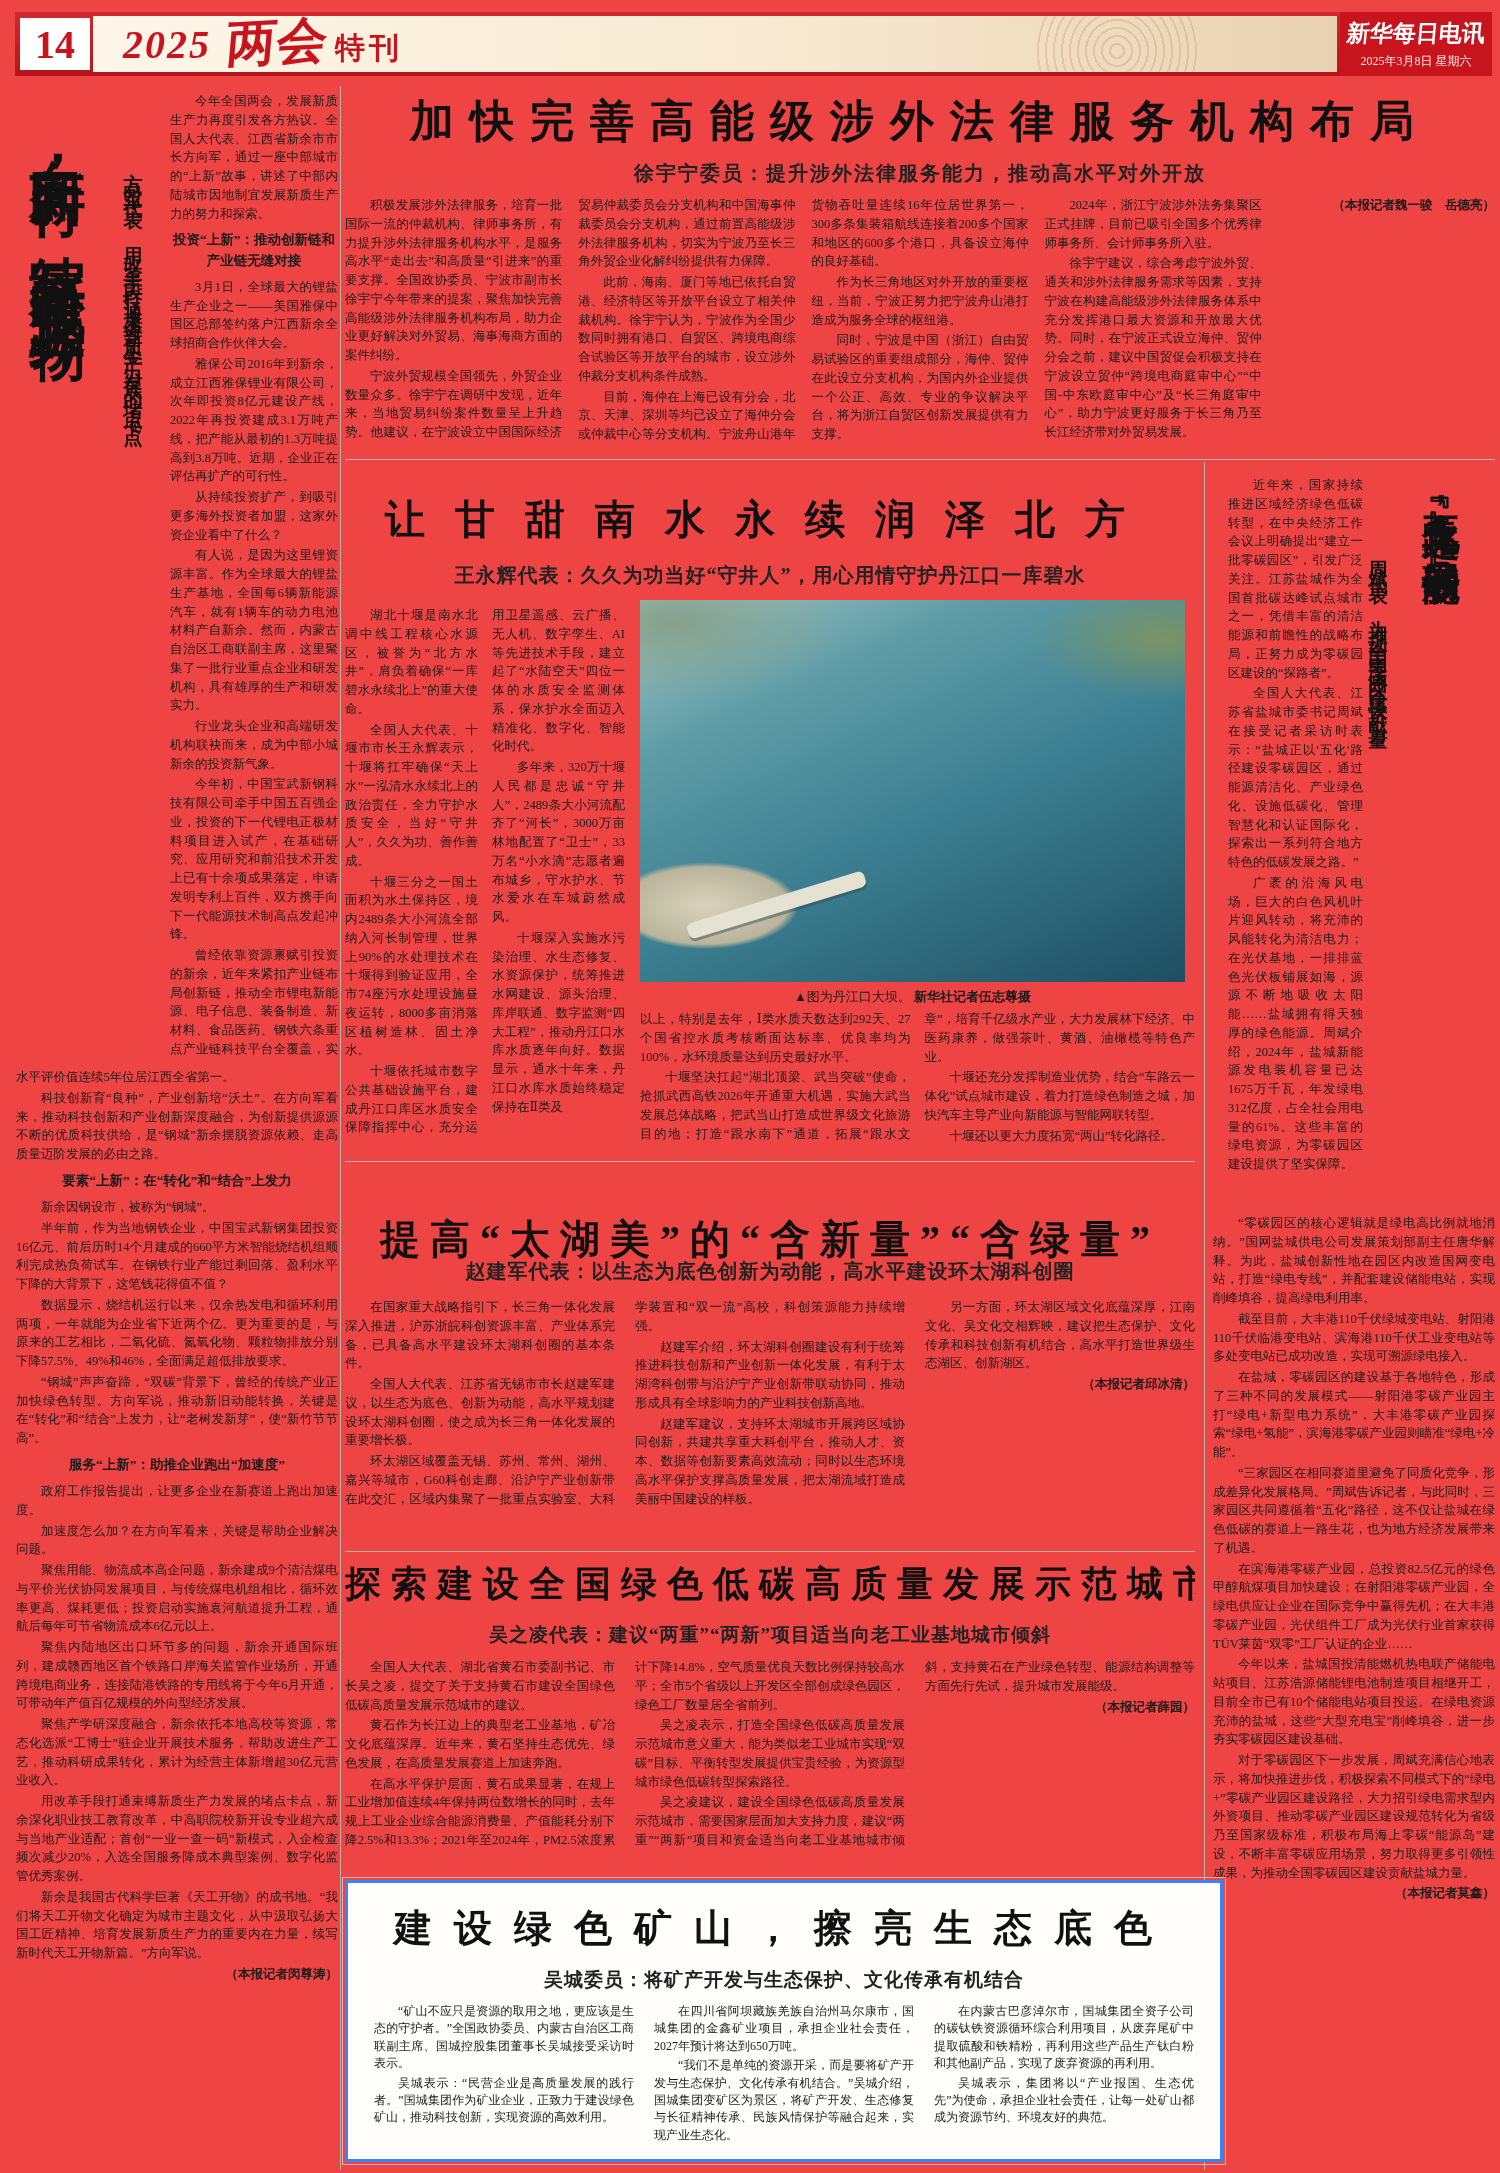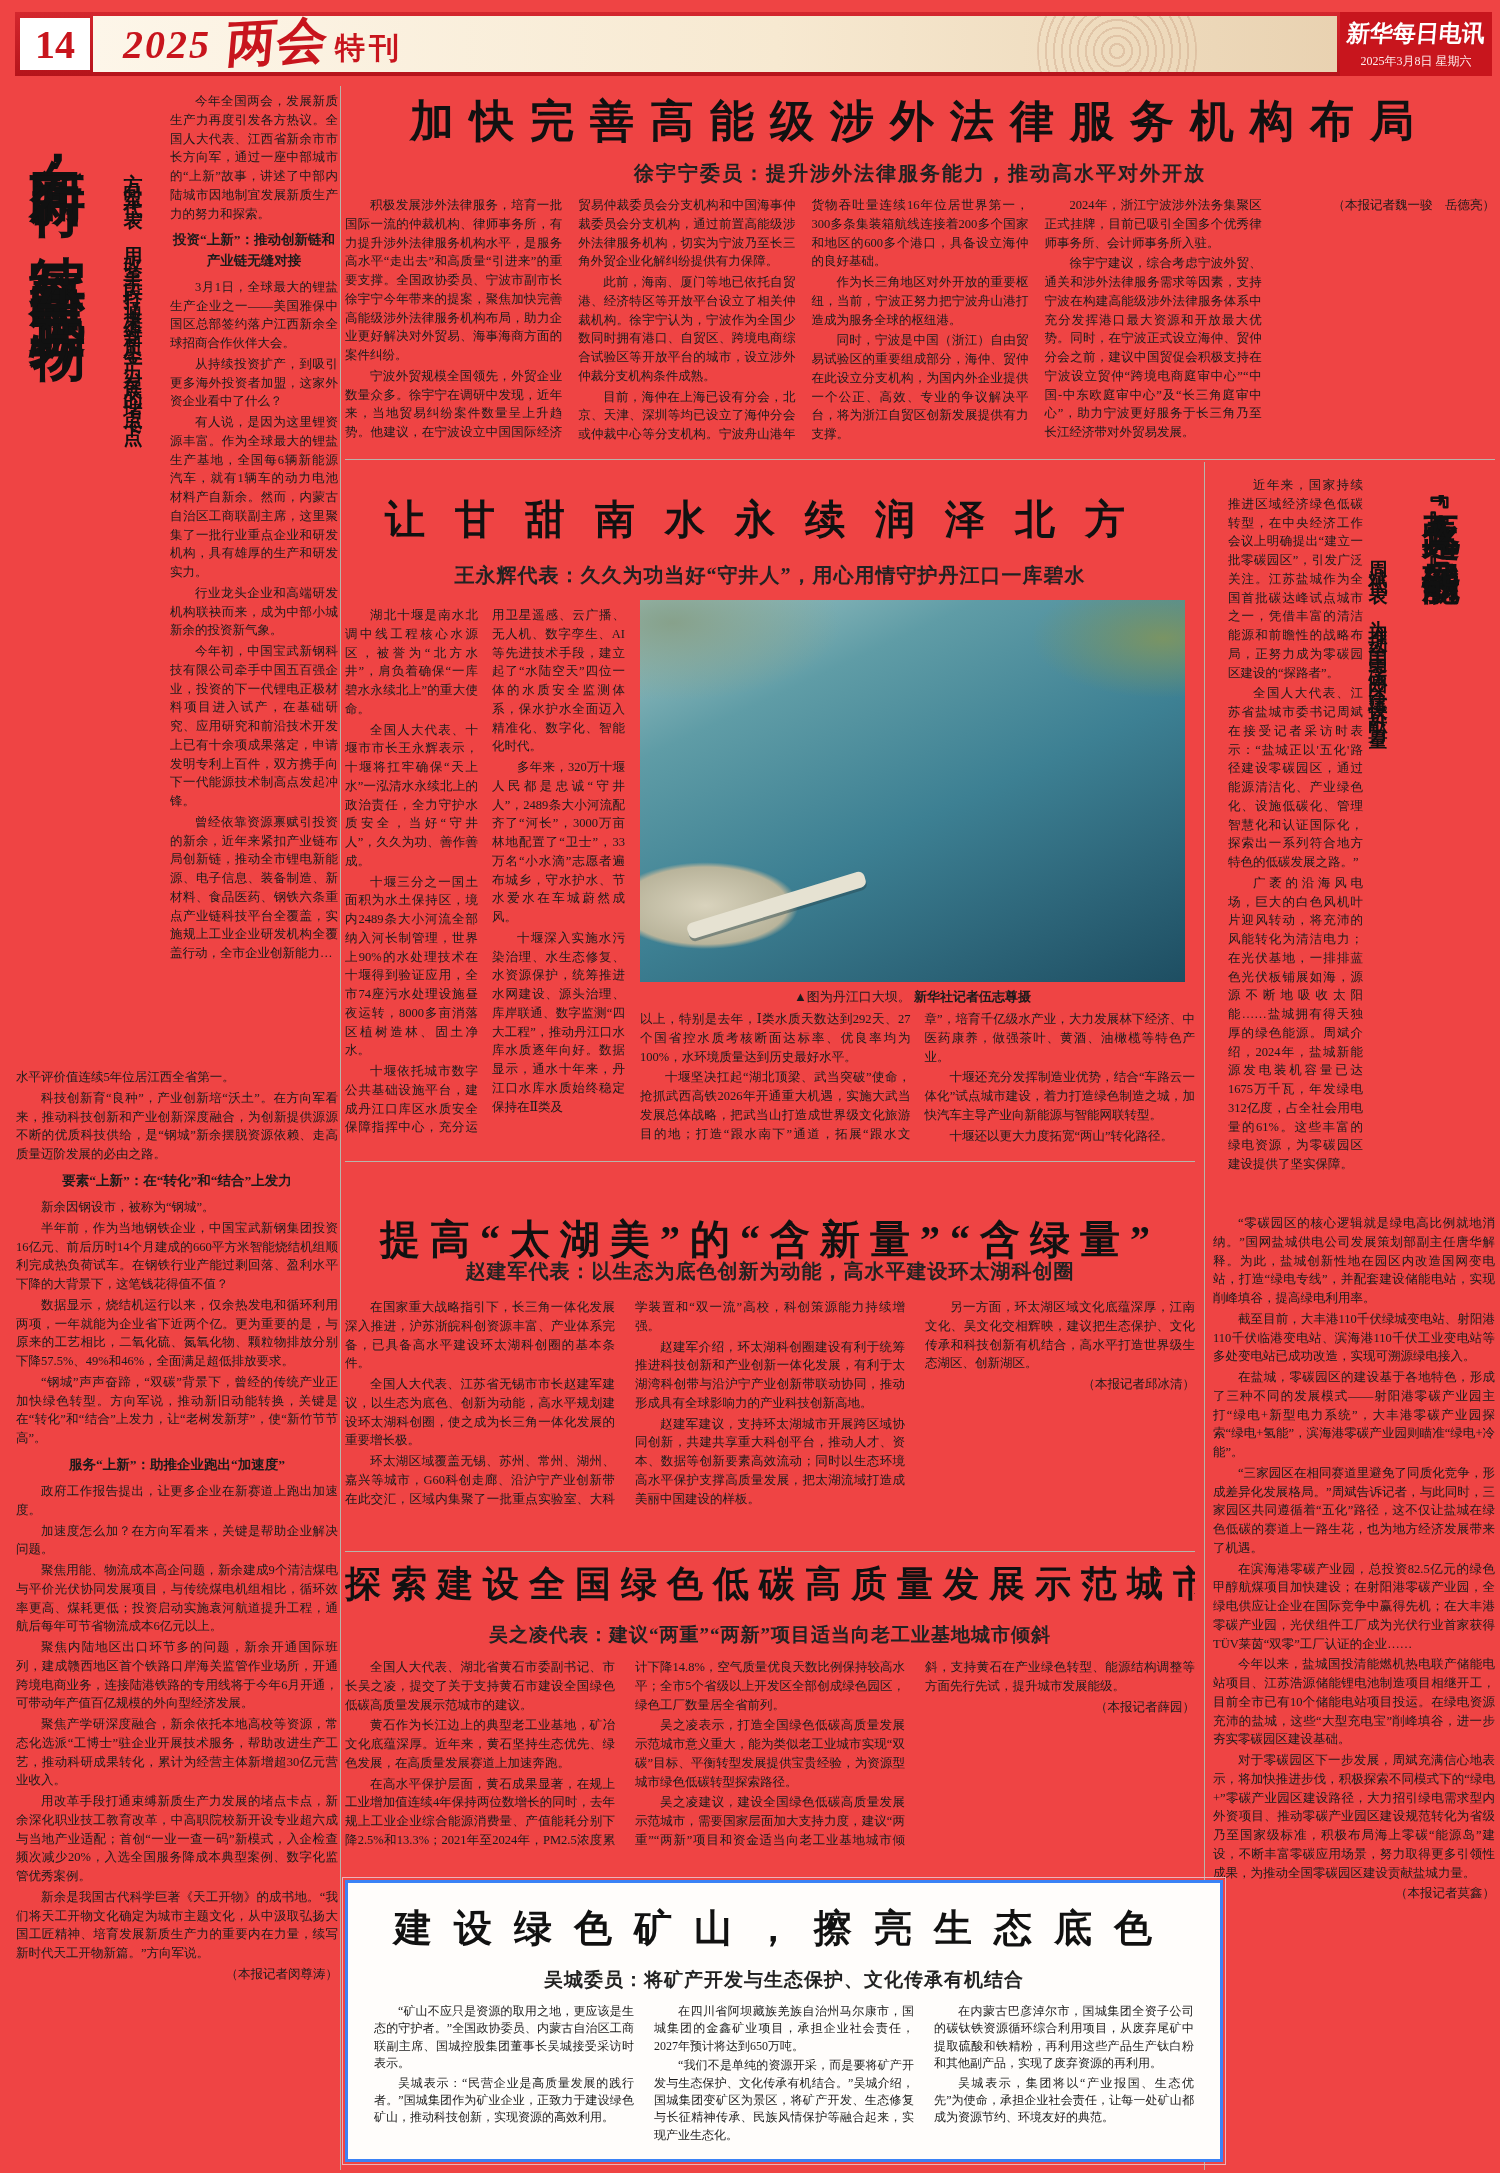--- a/index.html
+++ b/index.html
@@ -21,21 +21,21 @@
   .masthead-box{width:152px;background:#c8151d;display:flex;flex-direction:column;
                 align-items:center;justify-content:center;gap:4px;}
   .masthead-logo{color:#fff;font-size:23px;font-weight:bold;transform:skewX(-5deg);white-space:nowrap;}
   .masthead-date{color:#ffecec;font-size:12px;white-space:nowrap;}
   
   .vrule,.hrule{position:absolute;background:#b9b4aa;}
   
   .body{position:absolute;overflow:hidden;font-size:12.5px;line-height:1.5;text-align:justify;}
   .body p{margin:0 0 2px;text-indent:2em;}
   .body p.subhead{font-weight:bold;text-indent:0;text-align:center;margin:7px 0;font-size:13.5px;}
-  .body p.sign{font-weight:normal;text-indent:0;text-align:right;}
+  .body p.sign{font-weight:bold;text-indent:0;text-align:right;}
   .body p.cont{text-indent:0;}
   .headline{position:absolute;text-align:center;font-weight:bold;color:#111;white-space:nowrap;overflow:hidden;}
   .subline{position:absolute;text-align:center;font-weight:bold;color:#222;white-space:nowrap;overflow:hidden;}
   .vtext{writing-mode:vertical-rl;text-orientation:mixed;position:absolute;font-weight:bold;color:#111;overflow:hidden;}
   
   .dam-photo{position:absolute;left:640px;top:600px;width:545px;height:382px;
     background:
       radial-gradient(ellipse 150px 70px at 12% 80%,#d9d3bd 0%,#b9b49b 55%,rgba(0,0,0,0) 62%),
       radial-gradient(ellipse 220px 100px at 96% 10%,#7a9464 0%,rgba(0,0,0,0) 60%),
       radial-gradient(ellipse 260px 120px at 6% 6%,#87a18b 0%,rgba(0,0,0,0) 65%),
@@ -76,20 +76,21 @@
   <div class="hrule" style="left:345px;top:1161px;width:850px;height:1px;"></div>
   <div class="hrule" style="left:345px;top:1551px;width:850px;height:1px;"></div>
 
   <div>
     <div class="vtext" style="left:20px;top:115px;height:950px;font-size:56px;letter-spacing:8px;">向新而行，续写新时代『天工开物』</div>
     <div class="vtext" style="left:120px;top:158px;height:900px;font-size:19px;letter-spacing:9px;">方向军代表：用改革手段打通束缚新质生产力发展的堵点卡点</div>
     <div class="body" style="left:170px;top:92px;width:168px;height:968px;">
         <p>今年全国两会，发展新质生产力再度引发各方热议。全国人大代表、江西省新余市市长方向军，通过一座中部城市的“上新”故事，讲述了中部内陆城市因地制宜发展新质生产力的努力和探索。</p>
         <p class="subhead">投资“上新”：推动创新链和产业链无缝对接</p>
         <p>3月1日，全球最大的锂盐生产企业之一——美国雅保中国区总部签约落户江西新余全球招商合作伙伴大会。</p>
+        <p>雅保公司2016年到新余，成立江西雅保锂业有限公司，次年即投资8亿元建设产线，2022年再投资建成3.1万吨产线，把产能从最初的1.3万吨提高到3.8万吨。近期，企业正在评估再扩产的可行性。</p>
         <p>从持续投资扩产，到吸引更多海外投资者加盟，这家外资企业看中了什么？</p>
         <p>有人说，是因为这里锂资源丰富。作为全球最大的锂盐生产基地，全国每6辆新能源汽车，就有1辆车的动力电池材料产自新余。然而，内蒙古自治区工商联副主席，这里聚集了一批行业重点企业和研发机构，具有雄厚的生产和研发实力。</p>
         <p>行业龙头企业和高端研发机构联袂而来，成为中部小城新余的投资新气象。</p>
         <p>今年初，中国宝武新钢科技有限公司牵手中国五百强企业，投资的下一代锂电正极材料项目进入试产，在基础研究、应用研究和前沿技术开发上已有十余项成果落定，申请发明专利上百件，双方携手向下一代能源技术制高点发起冲锋。</p>
         <p>曾经依靠资源禀赋引投资的新余，近年来紧扣产业链布局创新链，推动全市锂电新能源、电子信息、装备制造、新材料、食品医药、钢铁六条重点产业链科技平台全覆盖，实施规上工业企业研发机构全覆盖行动，全市企业创新能力…</p>
       </div>
     <div class="body" style="left:16px;top:1068px;width:322px;height:1098px;">
         <p class="cont">水平评价值连续5年位居江西全省第一。</p>
         <p>科技创新育“良种”，产业创新培“沃土”。在方向军看来，推动科技创新和产业创新深度融合，为创新提供源源不断的优质科技供给，是“钢城”新余摆脱资源依赖、走高质量迈阶发展的必由之路。</p>
         <p class="subhead">要素“上新”：在“转化”和“结合”上发力</p>

